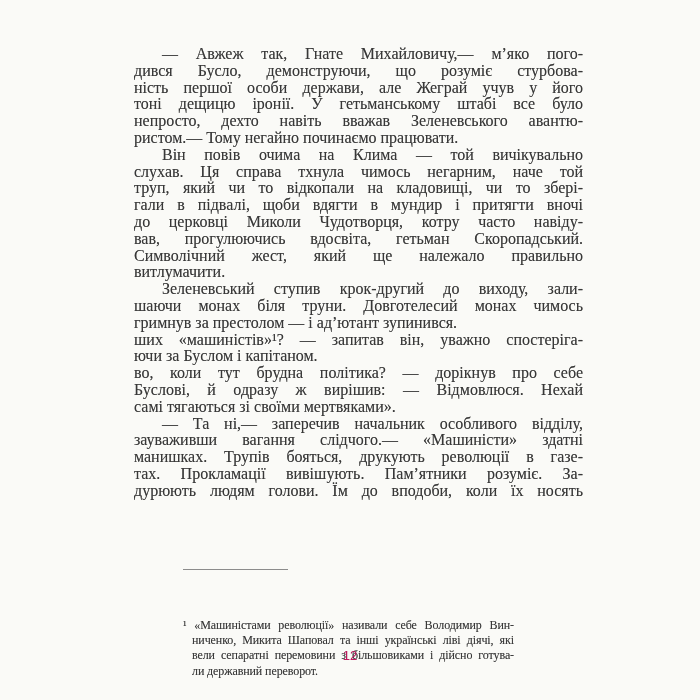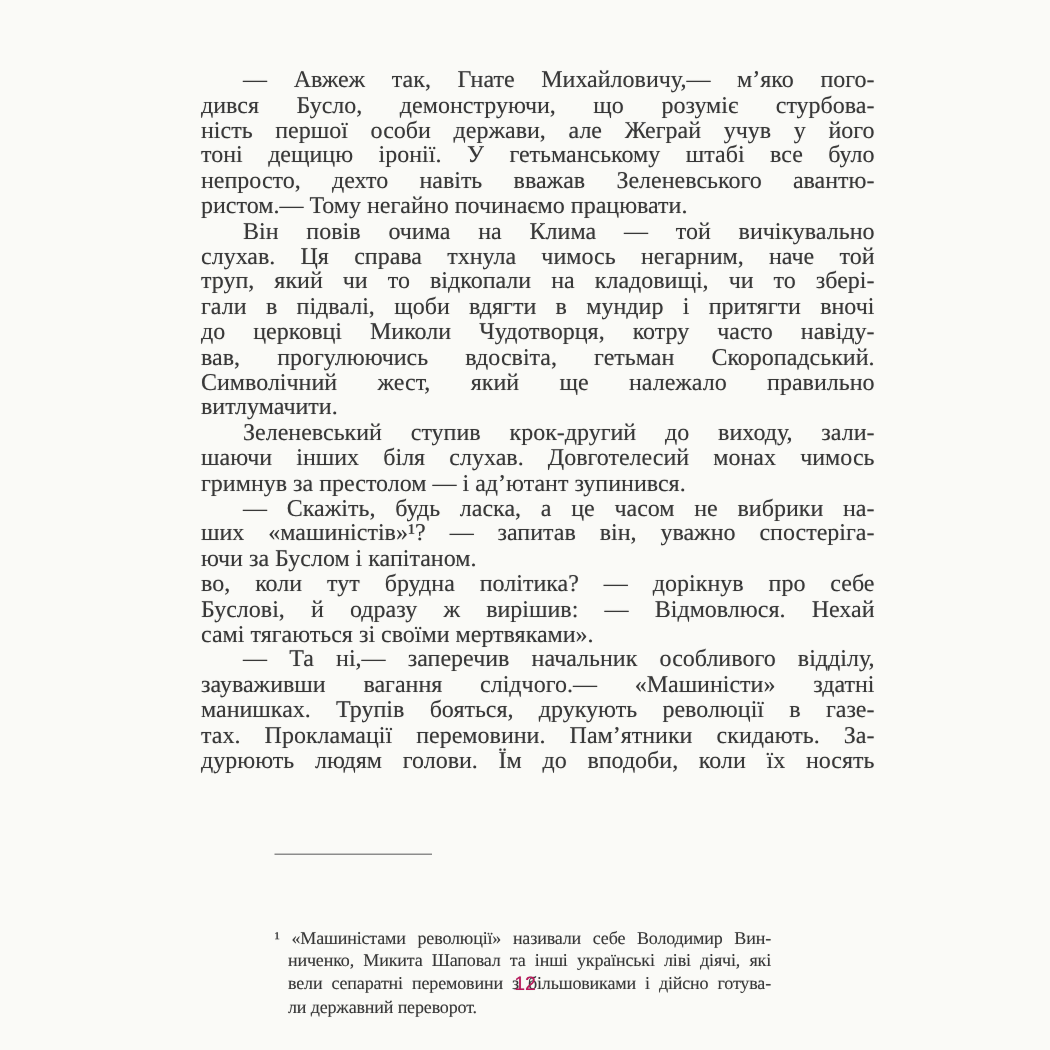--- a/index.html
+++ b/index.html
@@ -89,41 +89,40 @@
       <div class="pline">труп, який чи то відкопали на кладовищі, чи то збері-</div>
       <div class="pline">гали в підвалі, щоби вдягти в мундир і притягти вночі</div>
       <div class="pline">до церковці Миколи Чудотворця, котру часто навіду-</div>
       <div class="pline">вав, прогулюючись вдосвіта, гетьман Скоропадський.</div>
       <div class="pline">Символічний жест, який ще належало правильно</div>
       <div class="pline last">витлумачити.</div>
     </div>
 
     <div>
       <div class="pline first">Зеленевський ступив крок-другий до виходу, зали-</div>
-      <div class="pline">шаючи інших біля слухав. Довготелесий монах чимось</div>
+      <div class="pline">шаючи монах біля труни. Довготелесий монах чимось</div>
       <div class="pline last">гримнув за престолом — і ад’ютант зупинився.</div>
     </div>
 
     <div>
-      <div class="pline first">— Скажіть, будь ласка, а це часом не вибрики на-</div>
       <div class="pline">ших «машиністів»¹? — запитав він, уважно спостеріга-</div>
       <div class="pline last">ючи за Буслом і капітаном.</div>
     </div>
 
     <div>
       <div class="pline">во, коли тут брудна політика? — дорікнув про себе</div>
       <div class="pline">Буслові, й одразу ж вирішив: — Відмовлюся. Нехай</div>
       <div class="pline last">самі тягаються зі своїми мертвяками».</div>
     </div>
 
     <div>
       <div class="pline first">— Та ні,— заперечив начальник особливого відділу,</div>
       <div class="pline">зауваживши вагання слідчого.— «Машиністи» здатні</div>
       <div class="pline">манишках. Трупів бояться, друкують революції в газе-</div>
-      <div class="pline">тах. Прокламації перемовини. Пам’ятники скидають. За-</div>
+      <div class="pline">тах. Прокламації вивішують. Пам’ятники розуміє. За-</div>
       <div class="pline">дурюють людям голови. Їм до вподоби, коли їх носять</div>
     </div>
 
   </div>
 
   <div class="footnote">
     <div class="fn-rule"></div>
     <div class="fn-line first">¹ «Машиністами революції» називали себе Володимир Вин-</div>
     <div class="fn-line">ниченко, Микита Шаповал та інші українські ліві діячі, які</div>
     <div class="fn-line">вели сепаратні перемовини з більшовиками і дійсно готува-</div>

